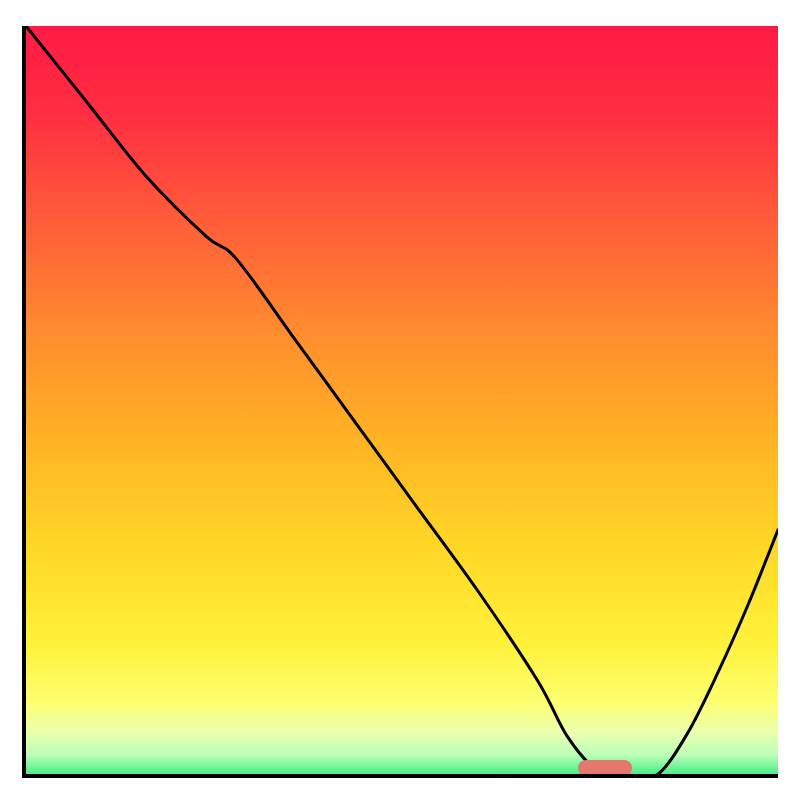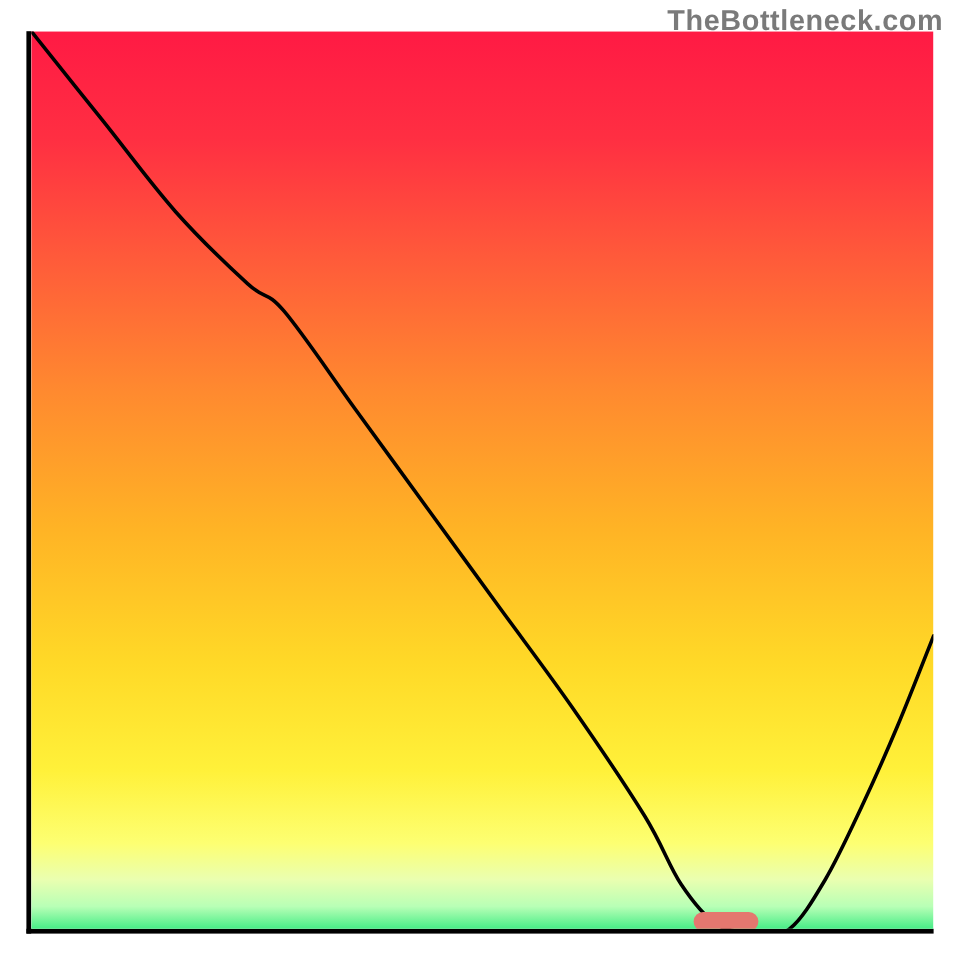--- a/index.html
+++ b/index.html
@@ -49,21 +49,20 @@
     width: 54px;
     height: 16px;
     background: #e4776f;
     border-radius: 8px;
     transform: translate(-50%, -50%);
   }
 </style>
 </head>
 <body>
 <div class="frame">
-  <div class="watermark">TheBottleneck.com</div>
 
   <div class="plot-area">
     <svg class="gradient-bg" viewBox="0 0 1000 1000" preserveAspectRatio="none">
       <defs>
         <linearGradient id="bgGrad" x1="0" y1="0" x2="0" y2="1">
           <stop offset="0%" stop-color="#ff1a44"></stop>
           <stop offset="12%" stop-color="#ff2f42"></stop>
           <stop offset="25%" stop-color="#ff5a3a"></stop>
           <stop offset="40%" stop-color="#ff8a2f"></stop>
           <stop offset="55%" stop-color="#ffb325"></stop>

